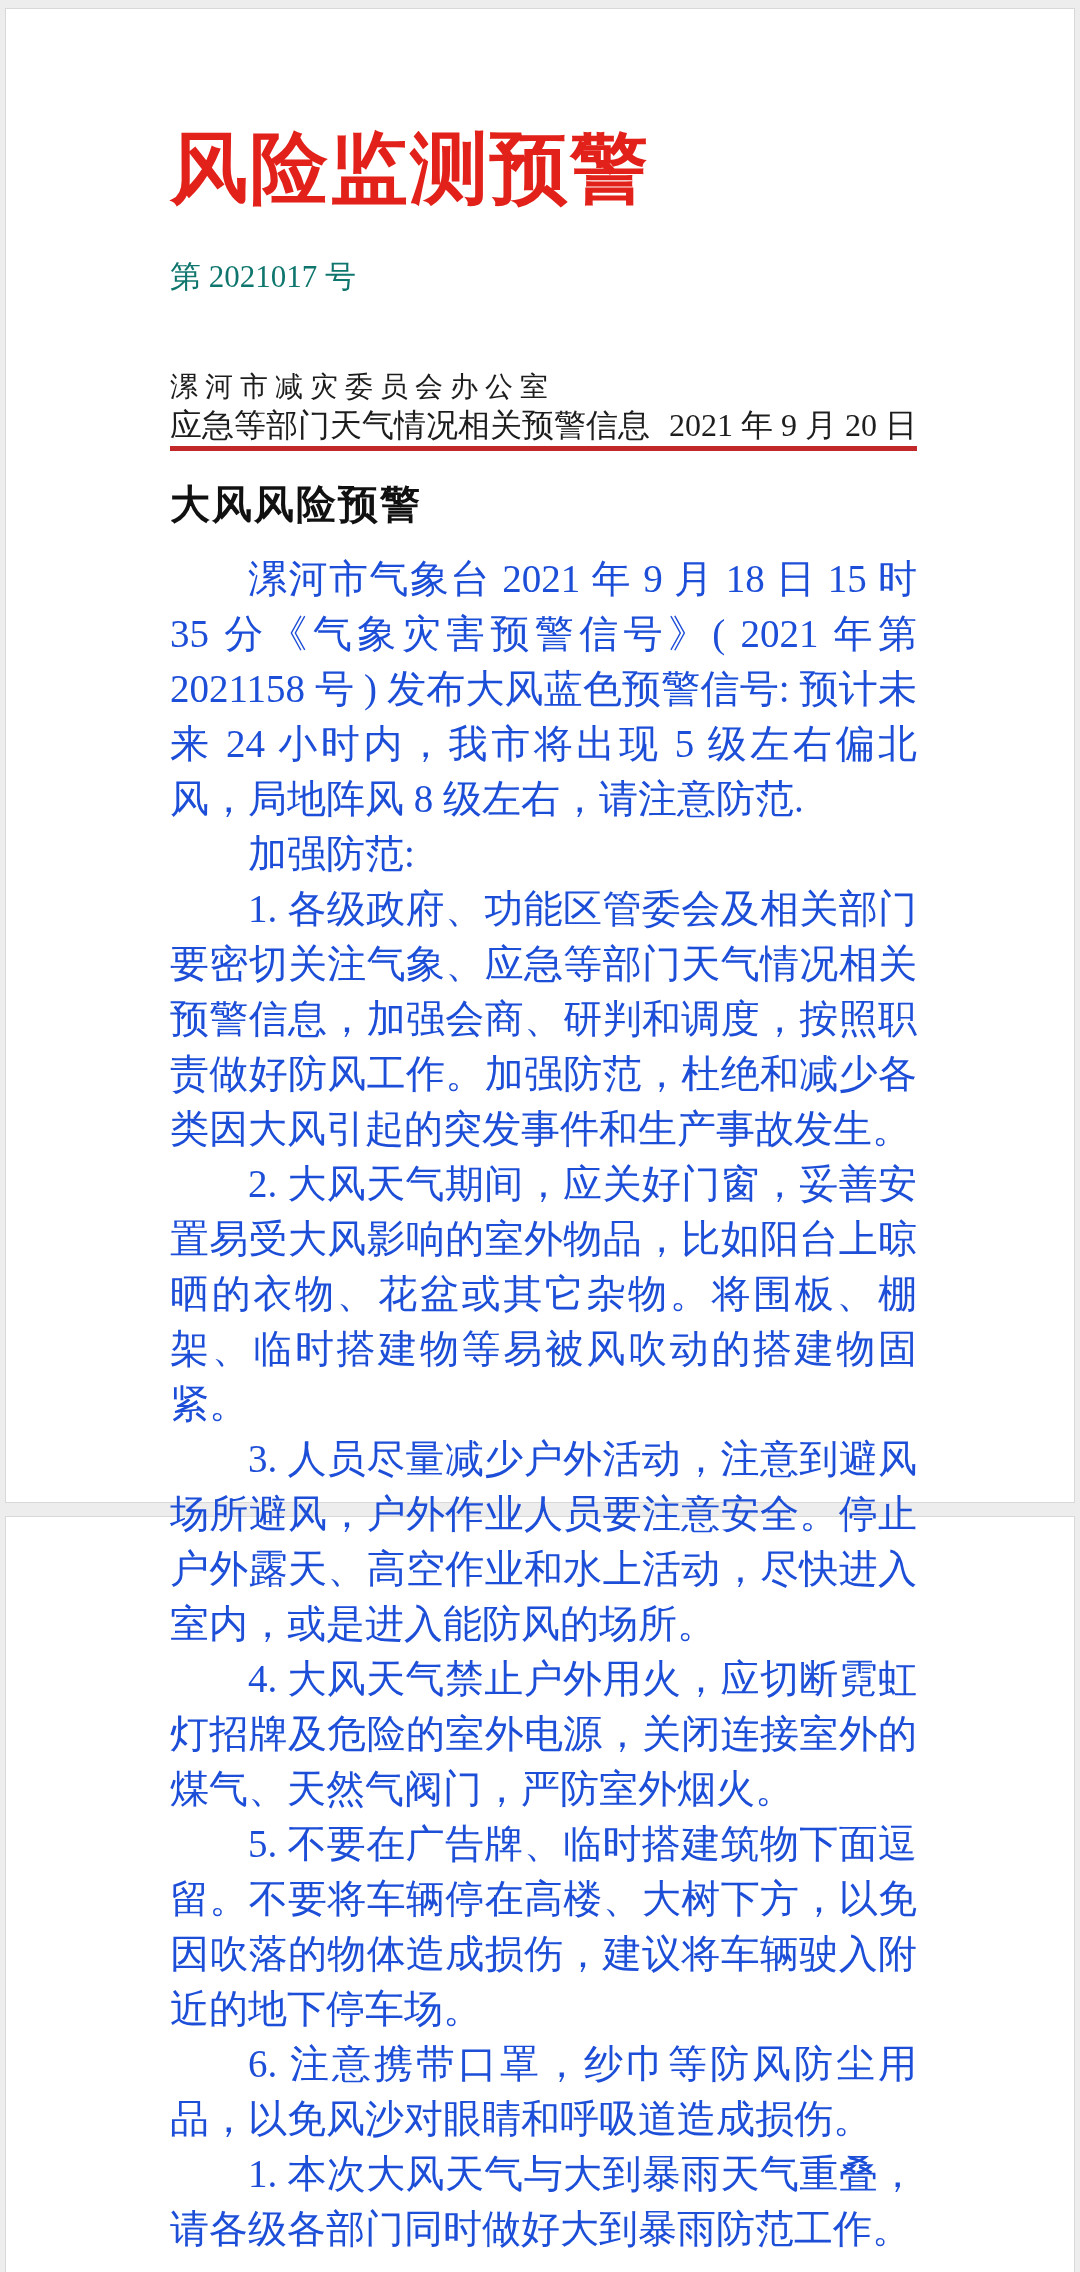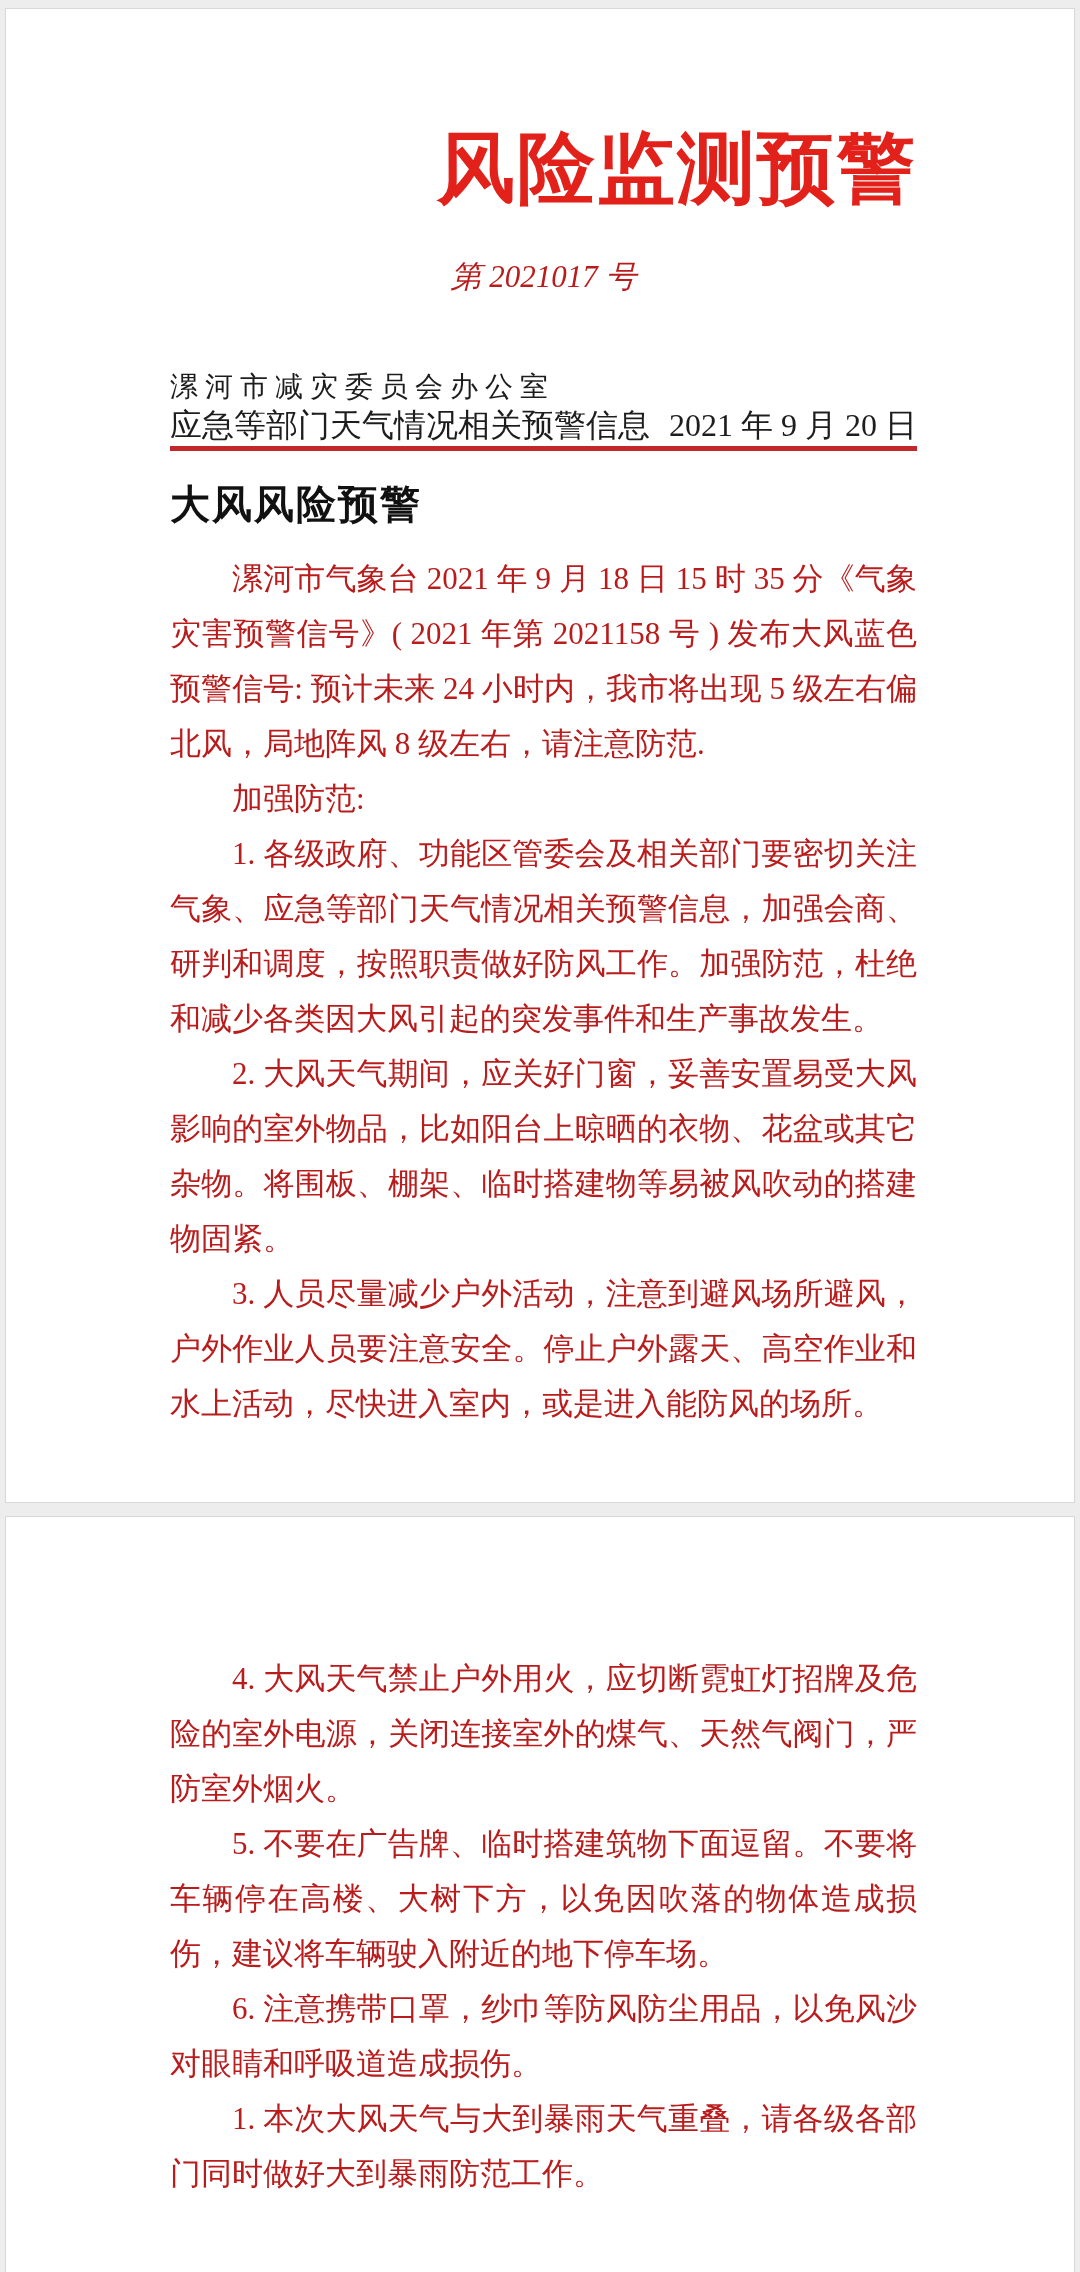--- a/index.html
+++ b/index.html
@@ -33,31 +33,29 @@
   .page-2 {
     margin-top: 13px;
     height: 1300px;
     padding-top: 134px;
   }
   .masthead {
     margin: 100px 0 0 0;
     font-size: 78px;
     line-height: 120px;
     font-weight: bold;
-    text-align: right;
+    text-align: left;
     letter-spacing: 2px;
     color: #e2211a;
   }
   .doc-number {
     margin-top: 28px;
     font-size: 31px;
     line-height: 40px;
-    text-align: center;
-    color: #b91c1c;
-    font-style: italic;
+    color: #0f766e;
   }
   .issuer-block {
     margin-top: 70px;
   }
   .issuer-line-1 {
     font-size: 28px;
     line-height: 39px;
     letter-spacing: 7px;
     color: #1d1d1d;
   }
@@ -77,25 +75,25 @@
   .notice-title {
     margin: 30px 0 0 0;
     font-size: 40px;
     line-height: 48px;
     font-weight: bold;
     letter-spacing: 2px;
     color: #111111;
   }
   .para {
     margin: 0;
-    font-size: 31px;
+    font-size: 39px;
     line-height: 55px;
     text-align: justify;
     text-indent: 2em;
-    color: #b91c1c;
+    color: #1d4ed8;
   }
   .body-block {
     margin-top: 22px;
   }
 </style>
 </head>
 <body>
 
 <div class="screen">
 

